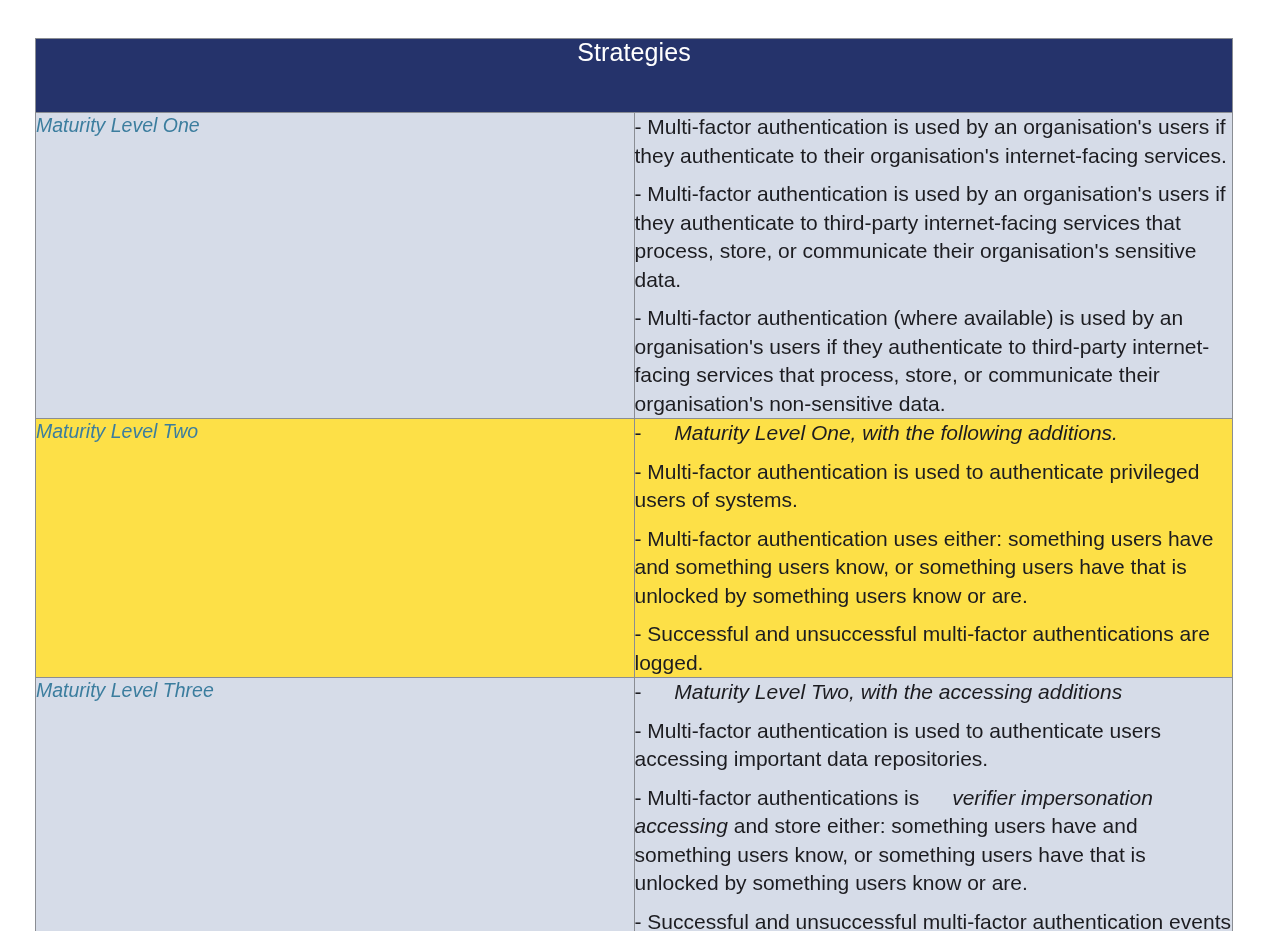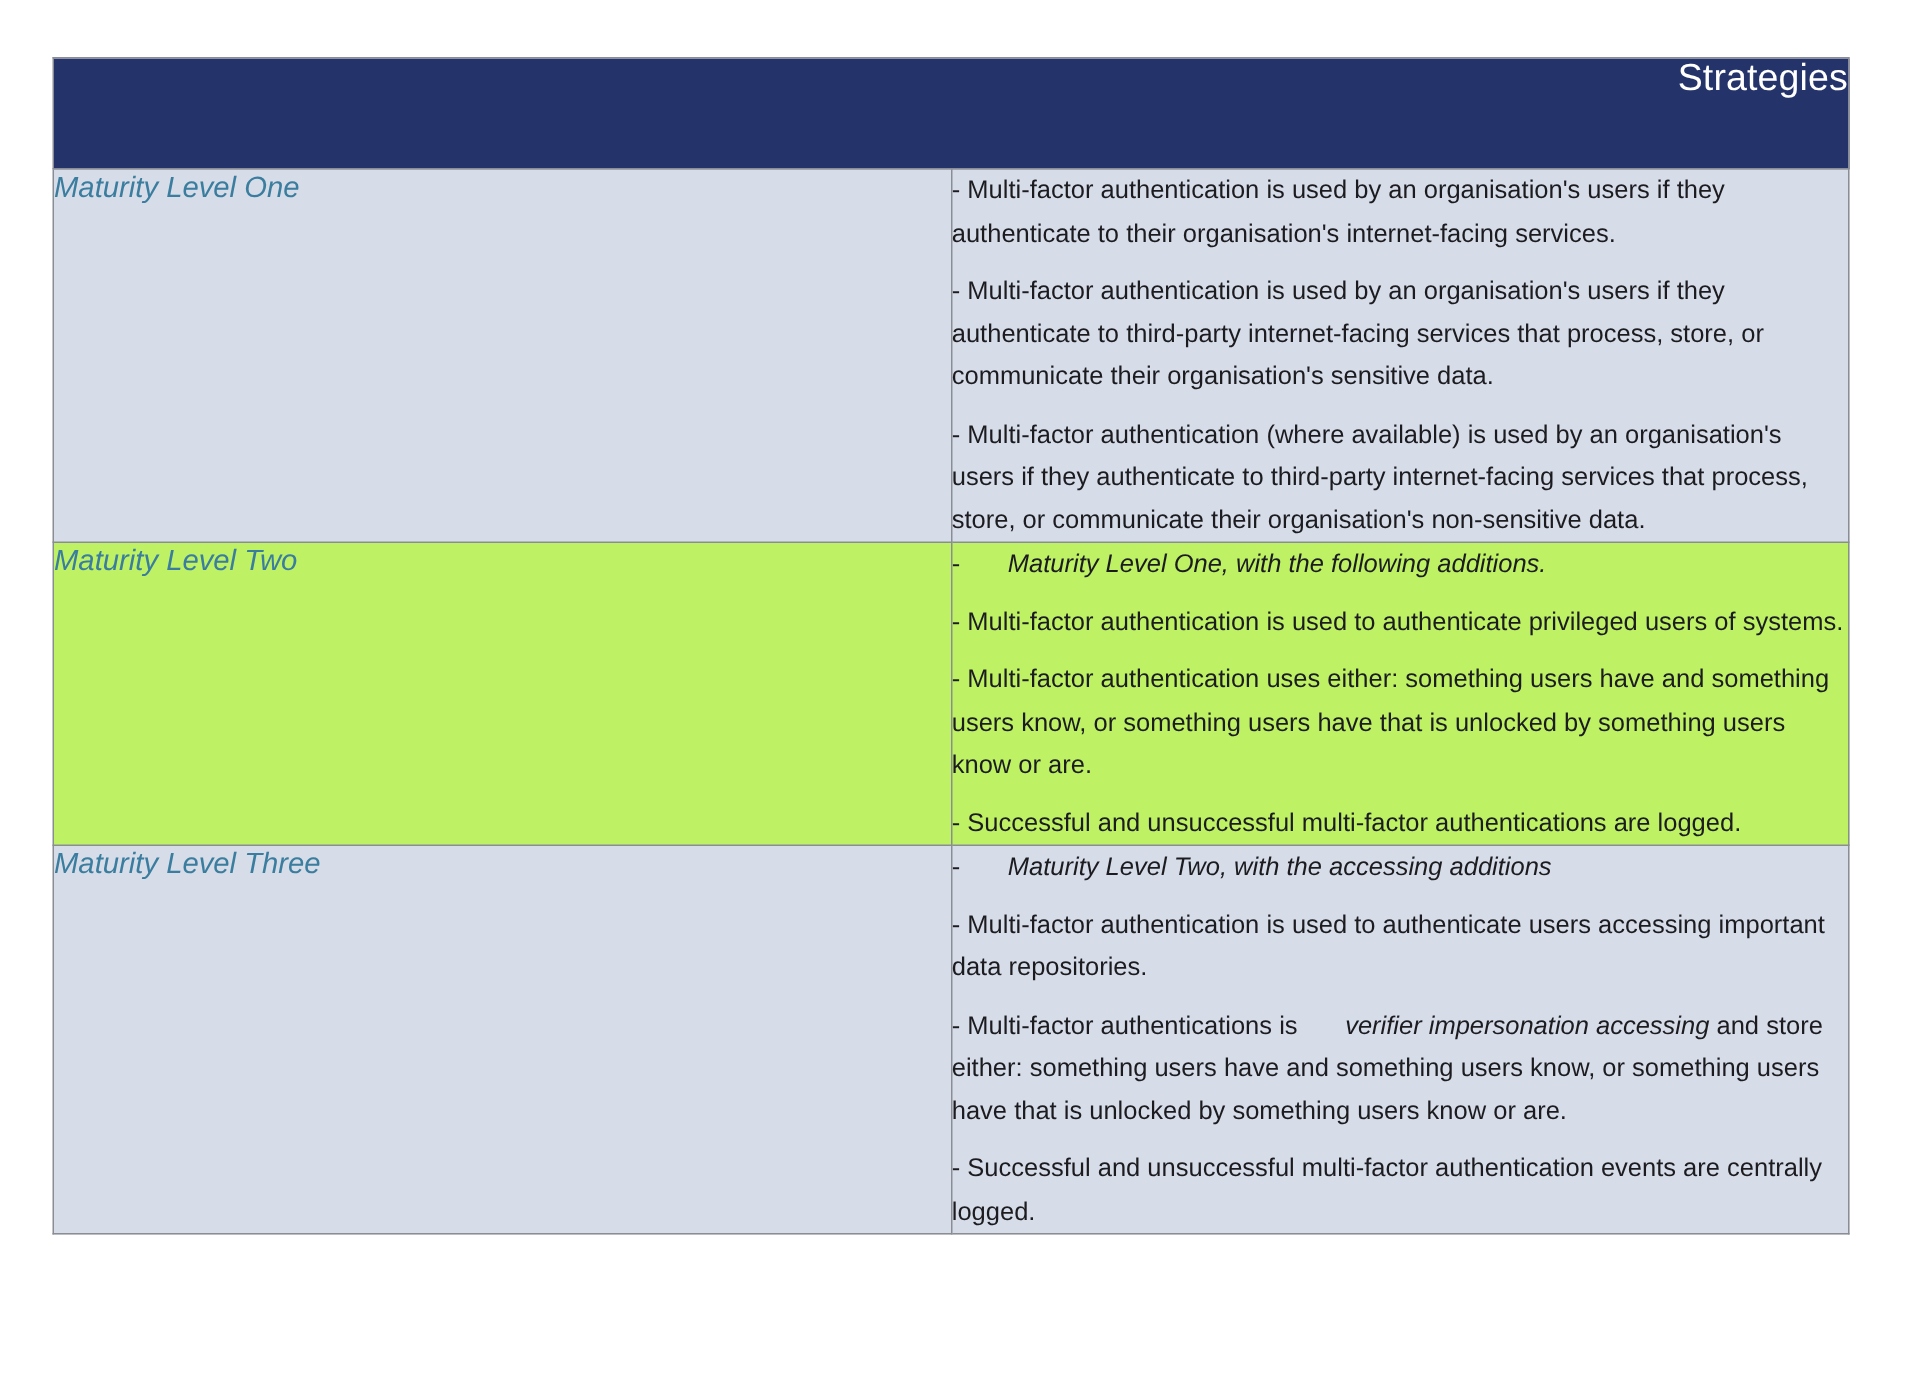--- a/index.html
+++ b/index.html
@@ -35,21 +35,21 @@
     vertical-align: top;
     padding: 0;
   }
 
   
   .header-cell {
     background: #25336b;
     height: 74px;
     padding: 0 0 0 14px;
     vertical-align: middle;
-    text-align: right;
+    text-align: center;
     font-weight: normal;
   }
   .header-title {
     color: #ffffff;
     font-size: 25px;
     font-weight: 400;
     letter-spacing: 0.1px;
     line-height: 1.1;
     display: block;
   }
@@ -67,33 +67,33 @@
     display: block;
     font-style: italic;
   }
 
   
   .content-cell {
     padding: 12px 14px 12px 8px;
   }
   .bullet {
     color: #1c1c20;
-    font-size: 17px;
+    font-size: 21px;
     line-height: 28.5px;
     margin: 0 0 10px 0;
     text-align: left;
   }
   .bullet:last-child { margin-bottom: 0; }
   .bullet em { font-style: italic; margin-left: 27px; }
 
   
   .row-shade-a .level-cell,
   .row-shade-a .content-cell { background: #d6dce8; }
   .row-shade-b .level-cell,
-  .row-shade-b .content-cell { background: #bef264; }
+  .row-shade-b .content-cell { background: #fde047; }
 </style>
 </head>
 <body>
 
 <div class="page">
   <table class="maturity-table">
     <thead>
       <tr>
         <th class="header-cell" colspan="2">
           <span class="header-title">Strategies</span>

